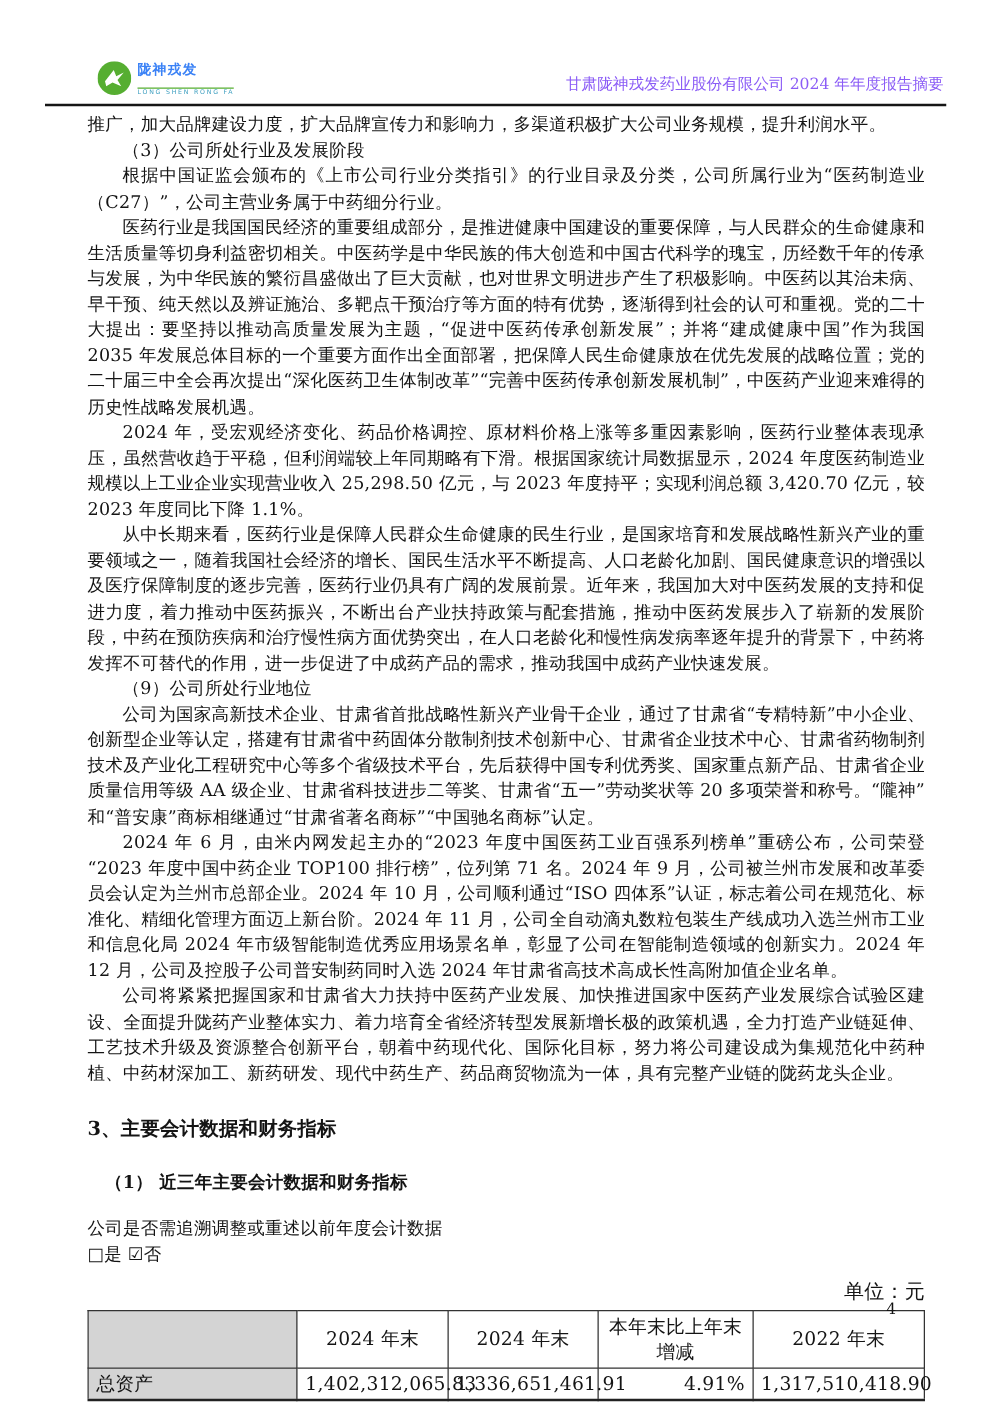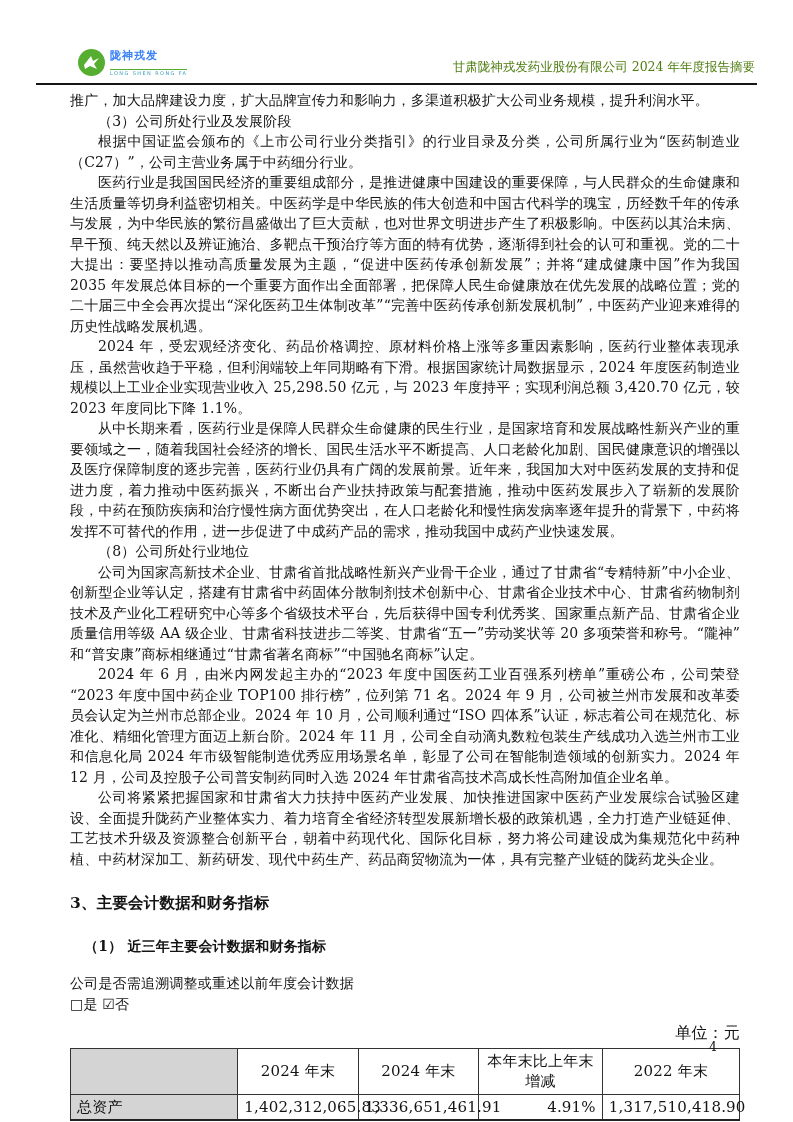--- a/index.html
+++ b/index.html
@@ -22,21 +22,21 @@
   .logo-text { line-height:1; }
   .brand-cn {
     font-family:"DejaVu Sans","Liberation Sans",sans-serif;
     font-weight:bold; font-size:11px; color:#3b82f6; letter-spacing:1px;
   }
   .brand-en {
     font-family:"DejaVu Sans","Liberation Sans",sans-serif;
     font-size:5px; color:#3e9fc0; letter-spacing:1.4px; margin-top:2px;
     border-top:1.5px solid #56ae31; padding-top:1px; display:inline-block;
   }
-  .doc-title { font-size:12.5px; color:#4d7c0f; padding-bottom:2px; }
+  .doc-title { font-size:12.5px; color:#8b5cf6; padding-bottom:2px; }
   .rule { margin:0 36px; border-top:2.5px solid #151515; }
   
   .content {
     margin:5px 53px 0 70px;
     font-size:14px; line-height:20.5px;
     text-align:justify; letter-spacing:0.2px;
   }
   .content p.body  { text-indent:2em; }
   .content p.cont  { text-indent:0; }
   .h-sub  { font-weight:normal; text-indent:2em; font-size:14px; }
@@ -90,21 +90,21 @@
 
   <div class="content">
     <p class="cont">推广，加大品牌建设力度，扩大品牌宣传力和影响力，多渠道积极扩大公司业务规模，提升利润水平。</p>
 
     <p class="h-sub">（3）公司所处行业及发展阶段</p>
     <p class="body">根据中国证监会颁布的《上市公司行业分类指引》的行业目录及分类，公司所属行业为“医药制造业（C27）”，公司主营业务属于中药细分行业。</p>
     <p class="body">医药行业是我国国民经济的重要组成部分，是推进健康中国建设的重要保障，与人民群众的生命健康和生活质量等切身利益密切相关。中医药学是中华民族的伟大创造和中国古代科学的瑰宝，历经数千年的传承与发展，为中华民族的繁衍昌盛做出了巨大贡献，也对世界文明进步产生了积极影响。中医药以其治未病、早干预、纯天然以及辨证施治、多靶点干预治疗等方面的特有优势，逐渐得到社会的认可和重视。党的二十大提出：要坚持以推动高质量发展为主题，“促进中医药传承创新发展”；并将“建成健康中国”作为我国 2035 年发展总体目标的一个重要方面作出全面部署，把保障人民生命健康放在优先发展的战略位置；党的二十届三中全会再次提出“深化医药卫生体制改革”“完善中医药传承创新发展机制”，中医药产业迎来难得的历史性战略发展机遇。</p>
     <p class="body">2024 年，受宏观经济变化、药品价格调控、原材料价格上涨等多重因素影响，医药行业整体表现承压，虽然营收趋于平稳，但利润端较上年同期略有下滑。根据国家统计局数据显示，2024 年度医药制造业规模以上工业企业实现营业收入 25,298.50 亿元，与 2023 年度持平；实现利润总额 3,420.70 亿元，较 2023 年度同比下降 1.1%。</p>
     <p class="body">从中长期来看，医药行业是保障人民群众生命健康的民生行业，是国家培育和发展战略性新兴产业的重要领域之一，随着我国社会经济的增长、国民生活水平不断提高、人口老龄化加剧、国民健康意识的增强以及医疗保障制度的逐步完善，医药行业仍具有广阔的发展前景。近年来，我国加大对中医药发展的支持和促进力度，着力推动中医药振兴，不断出台产业扶持政策与配套措施，推动中医药发展步入了崭新的发展阶段，中药在预防疾病和治疗慢性病方面优势突出，在人口老龄化和慢性病发病率逐年提升的背景下，中药将发挥不可替代的作用，进一步促进了中成药产品的需求，推动我国中成药产业快速发展。</p>
 
-    <p class="h-sub">（8）公司所处行业地位</p>
+    <p class="h-sub">（9）公司所处行业地位</p>
     <p class="body">公司为国家高新技术企业、甘肃省首批战略性新兴产业骨干企业，通过了甘肃省“专精特新”中小企业、创新型企业等认定，搭建有甘肃省中药固体分散制剂技术创新中心、甘肃省企业技术中心、甘肃省药物制剂技术及产业化工程研究中心等多个省级技术平台，先后获得中国专利优秀奖、国家重点新产品、甘肃省企业质量信用等级 AA 级企业、甘肃省科技进步二等奖、甘肃省“五一”劳动奖状等 20 多项荣誉和称号。“隴神”和“普安康”商标相继通过“甘肃省著名商标”“中国驰名商标”认定。</p>
     <p class="body">2024 年 6 月，由米内网发起主办的“2023 年度中国医药工业百强系列榜单”重磅公布，公司荣登“2023 年度中国中药企业 TOP100 排行榜”，位列第 71 名。2024 年 9 月，公司被兰州市发展和改革委员会认定为兰州市总部企业。2024 年 10 月，公司顺利通过“ISO 四体系”认证，标志着公司在规范化、标准化、精细化管理方面迈上新台阶。2024 年 11 月，公司全自动滴丸数粒包装生产线成功入选兰州市工业和信息化局 2024 年市级智能制造优秀应用场景名单，彰显了公司在智能制造领域的创新实力。2024 年 12 月，公司及控股子公司普安制药同时入选 2024 年甘肃省高技术高成长性高附加值企业名单。</p>
     <p class="body">公司将紧紧把握国家和甘肃省大力扶持中医药产业发展、加快推进国家中医药产业发展综合试验区建设、全面提升陇药产业整体实力、着力培育全省经济转型发展新增长极的政策机遇，全力打造产业链延伸、工艺技术升级及资源整合创新平台，朝着中药现代化、国际化目标，努力将公司建设成为集规范化中药种植、中药材深加工、新药研发、现代中药生产、药品商贸物流为一体，具有完整产业链的陇药龙头企业。</p>
 
     <p class="h-main">3、主要会计数据和财务指标</p>
     <p class="h-sub2">（1）  近三年主要会计数据和财务指标</p>
 
     <p class="question">公司是否需追溯调整或重述以前年度会计数据</p>
     <p class="answer">
       <span>□是</span>

